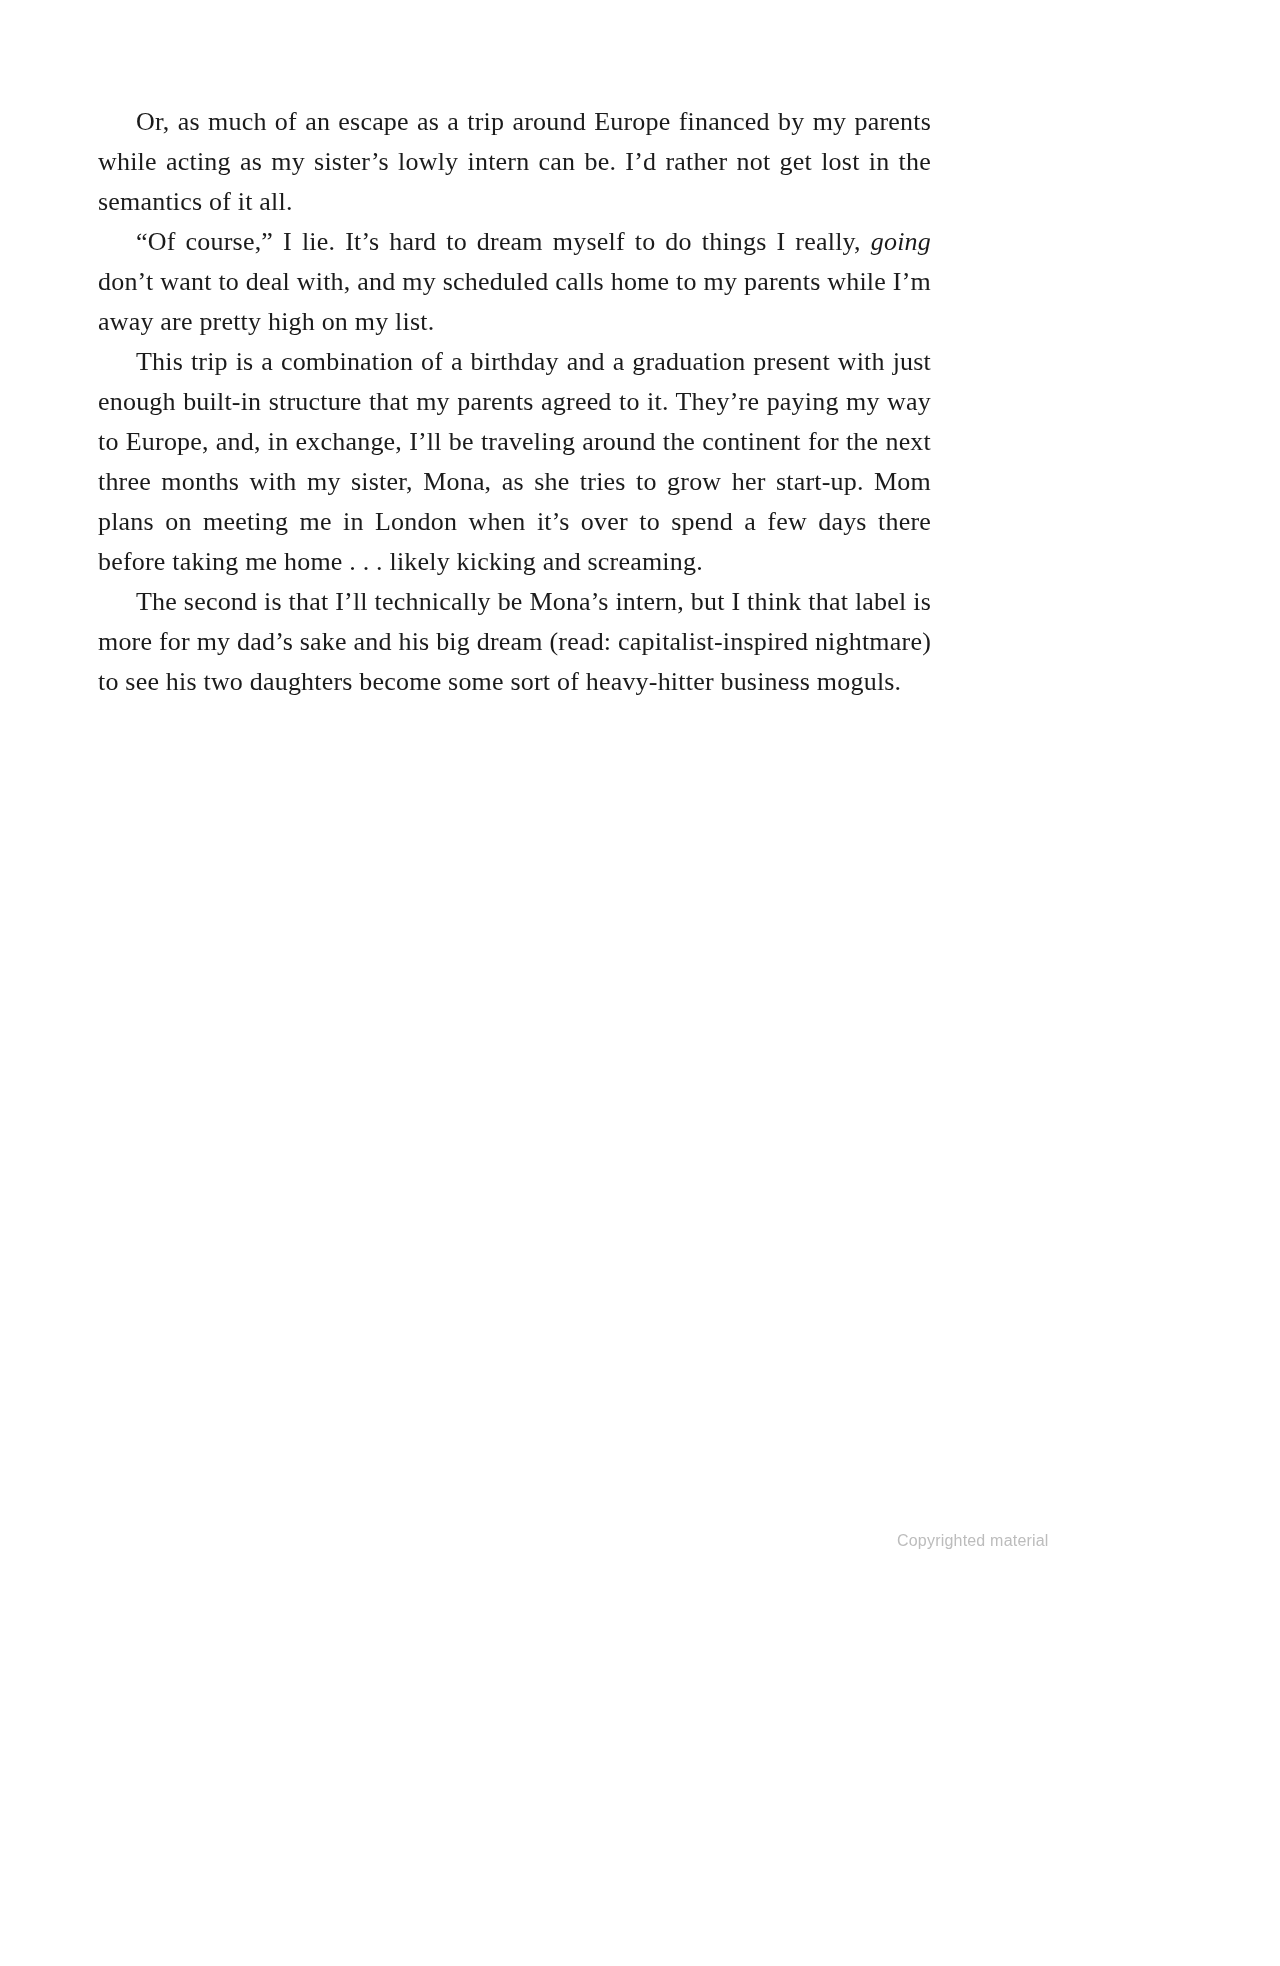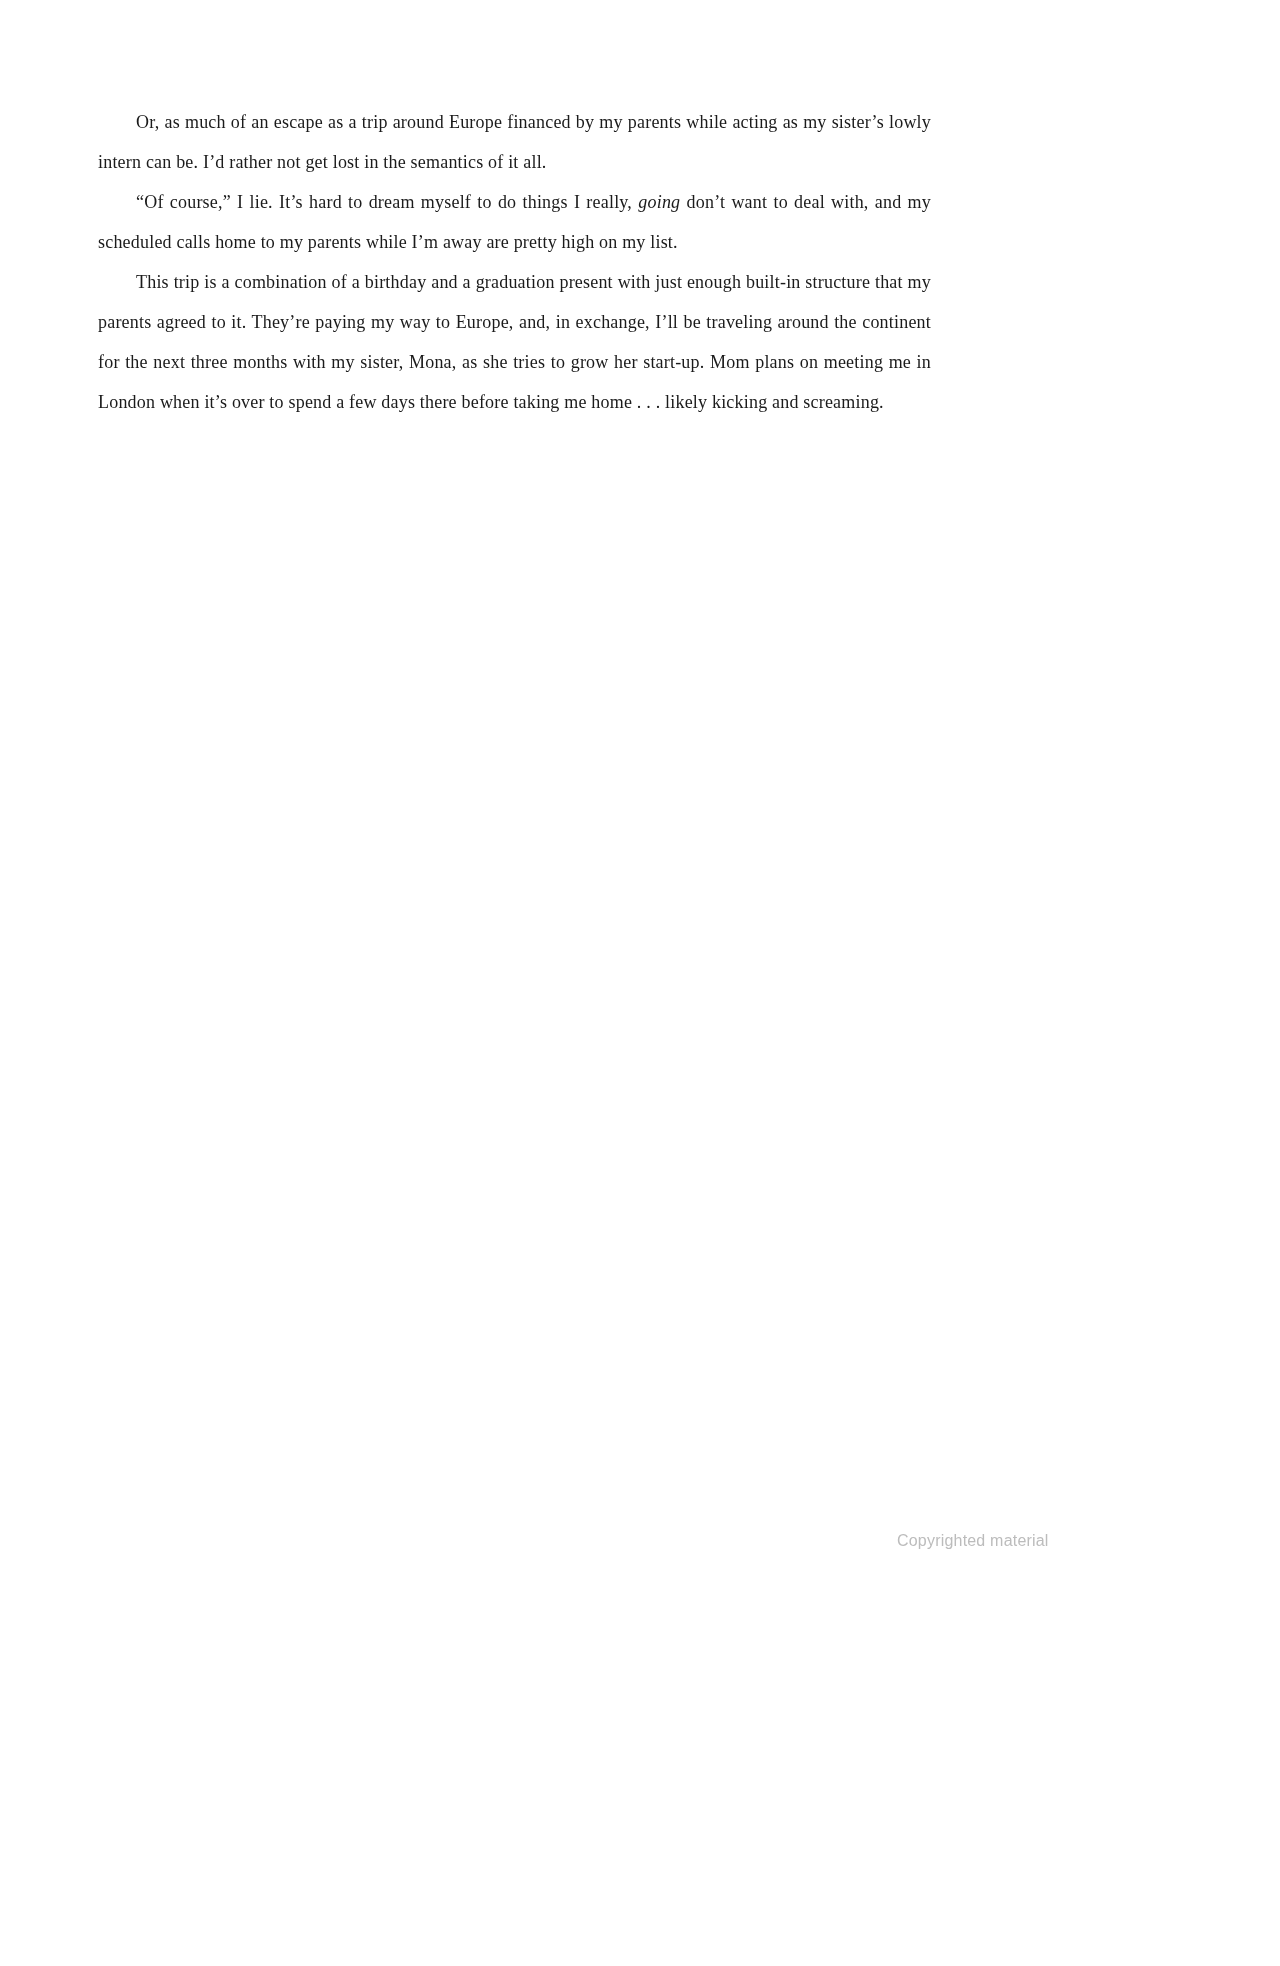--- a/index.html
+++ b/index.html
@@ -17,21 +17,21 @@
     position: absolute;
     inset: 0;
     background: #ffffff;
   }
   .text-block {
     position: absolute;
     left: 98px;
     top: 102px;
     width: 833px;
     color: #1b1b1b;
-    font-size: 18px;
+    font-size: 26px;
     line-height: 40px;
     text-align: justify;
     text-justify: inter-word;
     letter-spacing: 0.2px;
   }
   .text-block p {
     margin: 0;
     padding: 0;
     text-indent: 38px;
   }
@@ -56,19 +56,20 @@
   <div class="text-block">
 
     <p><span>Or, as much of an escape as a trip around Europe financed by my parents while acting as my sister’s lowly intern can be. I’d rather not get lost in the semantics of it all.</span></p>
 
 
     <p><span>“Of course,” I lie. It’s hard to dream myself to do things I really, </span><em>going</em><span> don’t want to deal with, and my scheduled calls home to my parents while I’m away are pretty high on my list.</span></p>
 
     <p><span>This trip is a combination of a birthday and a graduation present with just enough built-in structure that my parents agreed to it. They’re paying my way to Europe, and, in exchange, I’ll be traveling around the continent for the next three months with my sister, Mona, as she tries to grow her start-up. Mom plans on meeting me in London when it’s over to spend a few days there before taking me home . . . likely kicking and screaming.</span></p>
 
 
+    <p><span>The second is that I’ll technically be Mona’s intern, but I think that label is more for my dad’s sake and his big dream (read: capitalist-inspired nightmare) to see his two daughters become some sort of heavy-hitter business moguls.</span></p>
 
 
 
   </div>
 
   <div class="copyright">Copyrighted material</div>
 </div>
 
 </body></html>

